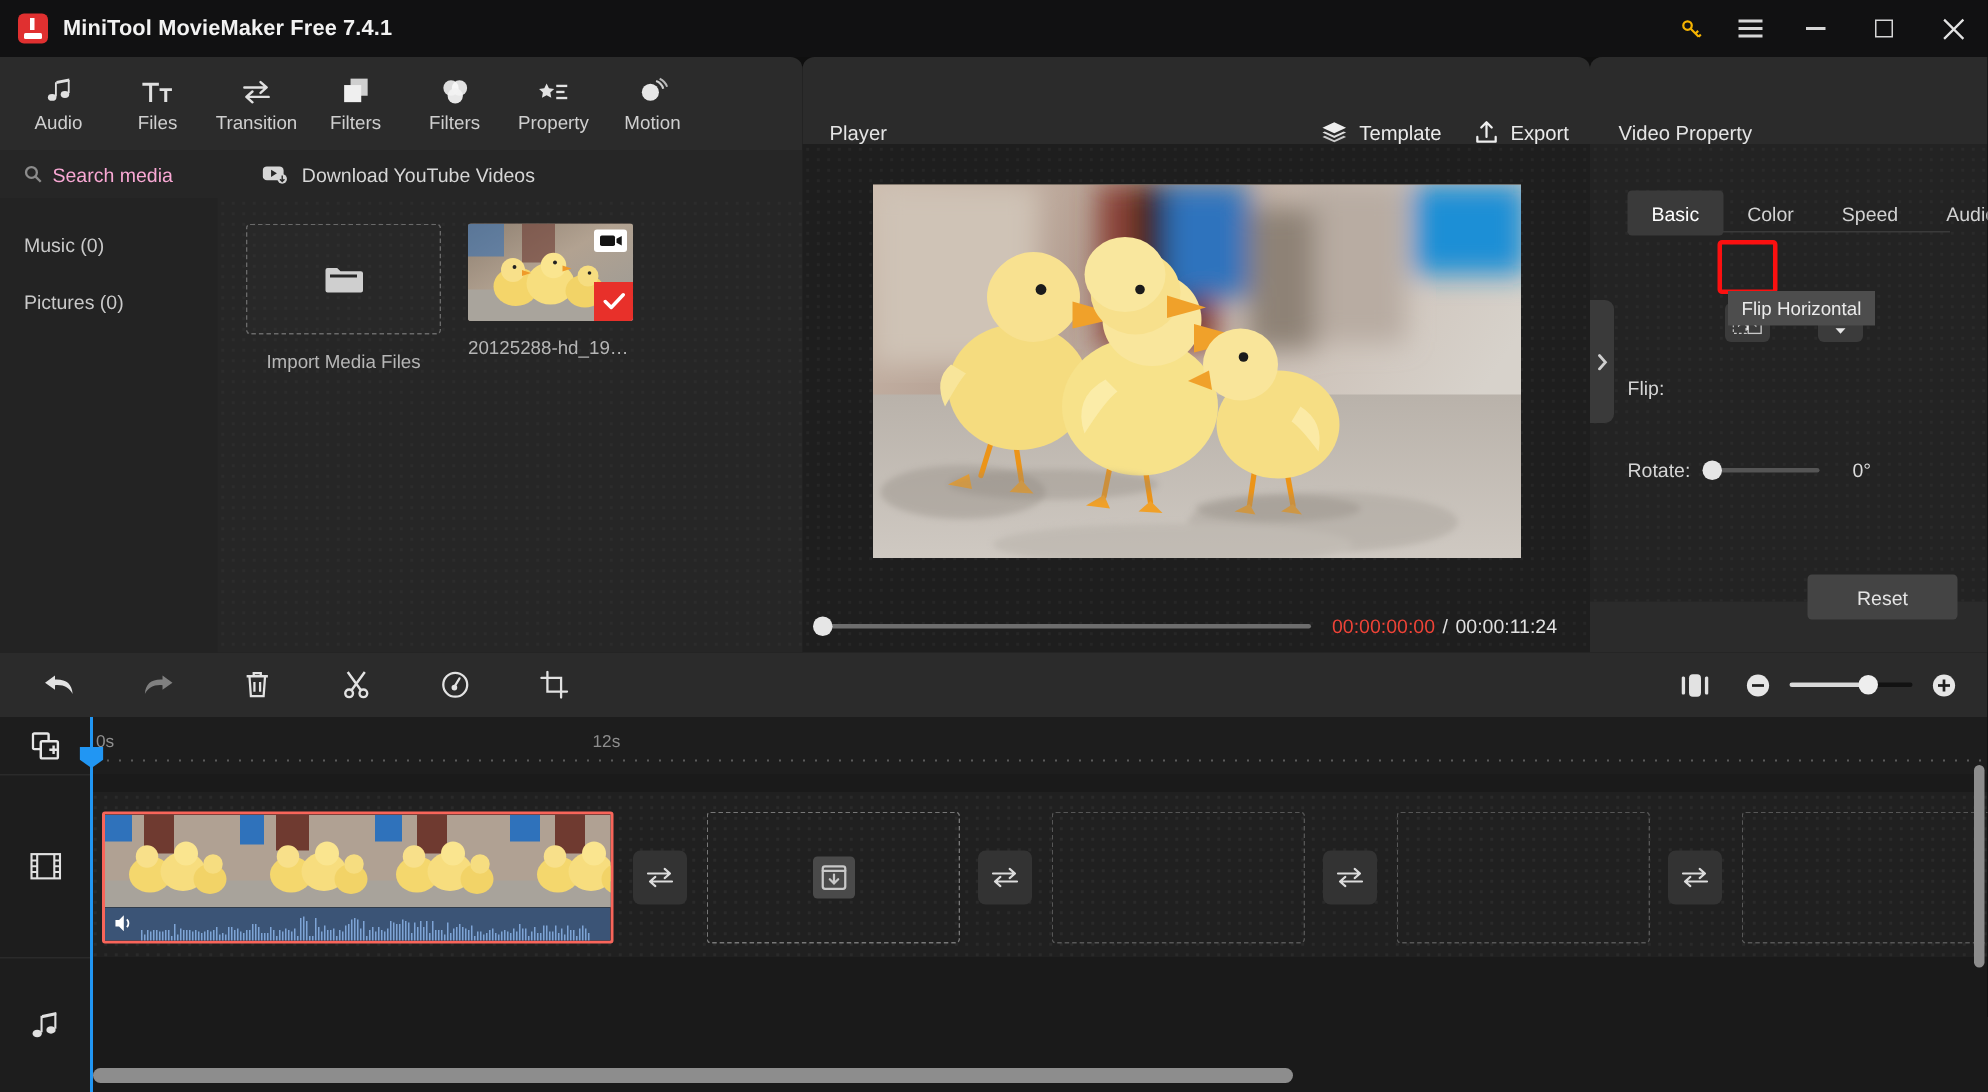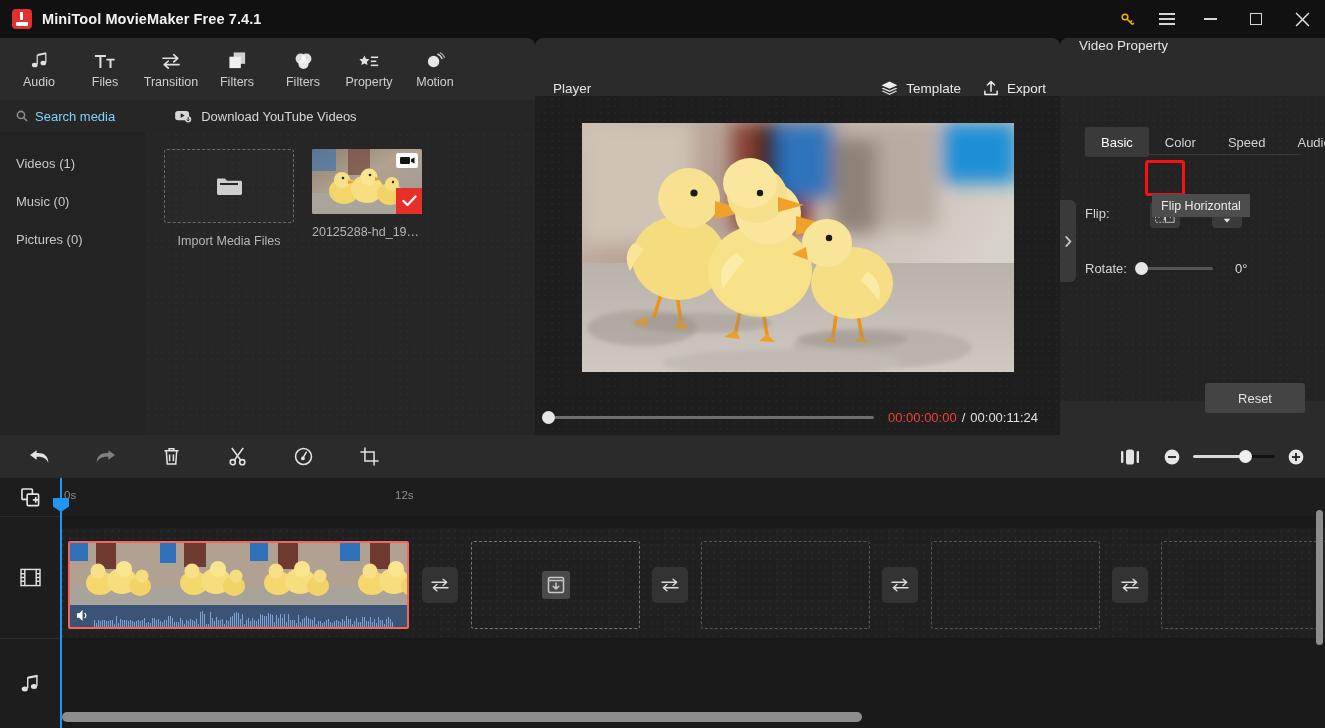--- a/index.html
+++ b/index.html
@@ -72,21 +72,21 @@
   .my-album {
     width: 145px; height: 32px; background: #3a3a3a; color: #f0f0f0;
     display: flex; align-items: center; padding-left: 16px; font-size: 13px;
     position: relative;
   }
   .my-album::before {
     content: ""; position: absolute; left: 0; top: 0; width: 3px; height: 32px;
     background: #ee4337;
   }
   .search-wrap { display: flex; align-items: center; gap: 7px; margin-left: 16px; }
-  .search-ph { color: #7dd3fc; font-size: 13px; }
+  .search-ph { color: #f9a8d4; font-size: 13px; }
   .yt-wrap { display: flex; align-items: center; gap: 9px; margin-left: 60px; }
   .yt-label { color: #d6d6d6; font-size: 13px; }
 
   .media-sidebar {
     position: absolute; left: 0; top: 32px; width: 145px; height: 303px;
     background: #232323; padding-top: 12px;
   }
   .media-sidebar-item {
     height: 38px; display: flex; align-items: center; padding-left: 16px;
     color: #c9c9c9; font-size: 13px;
@@ -157,33 +157,33 @@
     display: flex; align-items: center; justify-content: space-between; padding: 0 7px 0 10px;
     font-size: 12px; color: #e6e6e6;
   }
   .fullscreen-btn { width: 34px; height: 30px; display: flex; align-items: center; justify-content: center; margin-left: 6px; }
 
   
   .prop {
     position: absolute; left: 1060px; top: 38px; width: 265px; height: 397px;
     background: #232323; border-top-left-radius: 8px;
   }
-  .prop-head { height: 58px; display: flex; align-items: flex-start; padding-left: 19px; background: #2b2b2b; border-top-left-radius: 8px;}
+  .prop-head { height: 58px; display: flex; align-items: flex-end; padding-left: 19px; background: #2b2b2b; border-top-left-radius: 8px;}
   .prop-title { font-size: 13.5px; color: #e4e4e4; }
   .prop-body {
     position: absolute; left: 0; top: 58px; width: 265px; height: 305px;
     background: #232323;
     background-image: radial-gradient(#2a2a2a 1px, transparent 1px);
     background-size: 7px 7px;
   }
   .tabs { display: flex; margin: 31px 0 0 25px; gap: 0px; }
   .tab { height: 30px; padding: 0 16px; display: flex; align-items: center; font-size: 13px; color: #d2d2d2; border-radius: 3px; }
   .tab.active { background: #3a3a3a; color: #fff; }
   .tab-divider { position: absolute; left: 25px; top: 58px; width: 215px; height: 1px; background: #3a3a3a; }
-  .row { position: absolute; display: flex; align-items: center; }
+  .row { position: absolute; display: flex; align-items: center; margin-top: 45px; }
   .row-label { font-size: 13px; color: #d5d5d5; }
   .flipbtn { width: 30px; height: 26px; background: #3b3b3b; border-radius: 4px; display: flex; align-items: center; justify-content: center; }
   .flip-highlight {
     position: absolute; left: 1145px; top: 160px; width: 40px; height: 36px;
     border: 3px solid #fb1010; border-radius: 3px; z-index: 6; pointer-events: none;
   }
   .tooltip {
     position: absolute; left: 1152px; top: 194px; height: 23px; background: #4d4d4d;
     color: #eaeaea; font-size: 12.5px; display: flex; align-items: center; padding: 0 9px; z-index: 7;
   }
@@ -405,23 +405,20 @@
             <path d="M6 3.4l4.2 2.6L6 8.6z" fill="#262626"></path>
             <circle cx="14" cy="10" r="3.4" fill="#d6d6d6"></circle>
             <path d="M14 7.6v4M12.4 10.2l1.6 1.6 1.6-1.6" stroke="#262626" stroke-width="1" fill="none"></path>
           </svg>
         </span>
         <span class="yt-label">Download YouTube Videos</span>
       </div>
     </div>
 
     <div class="media-sidebar">
-      <div class="media-sidebar-item">
-        <span>Videos (1)</span>
-      </div>
       <div class="media-sidebar-item">
         <span>Music (0)</span>
       </div>
       <div class="media-sidebar-item">
         <span>Pictures (0)</span>
       </div>
     </div>
 
     <div class="media-content">
       <div>

